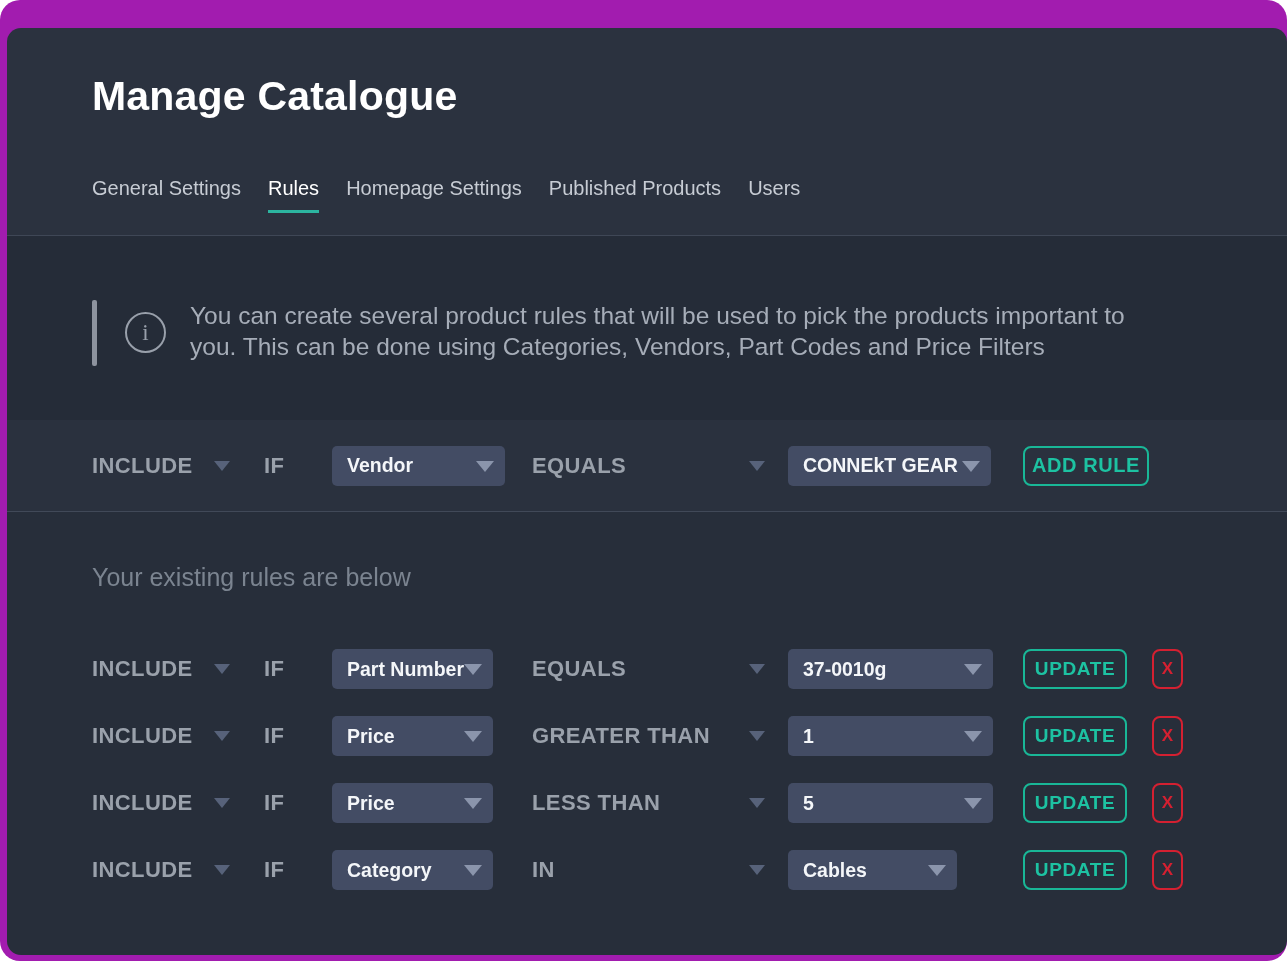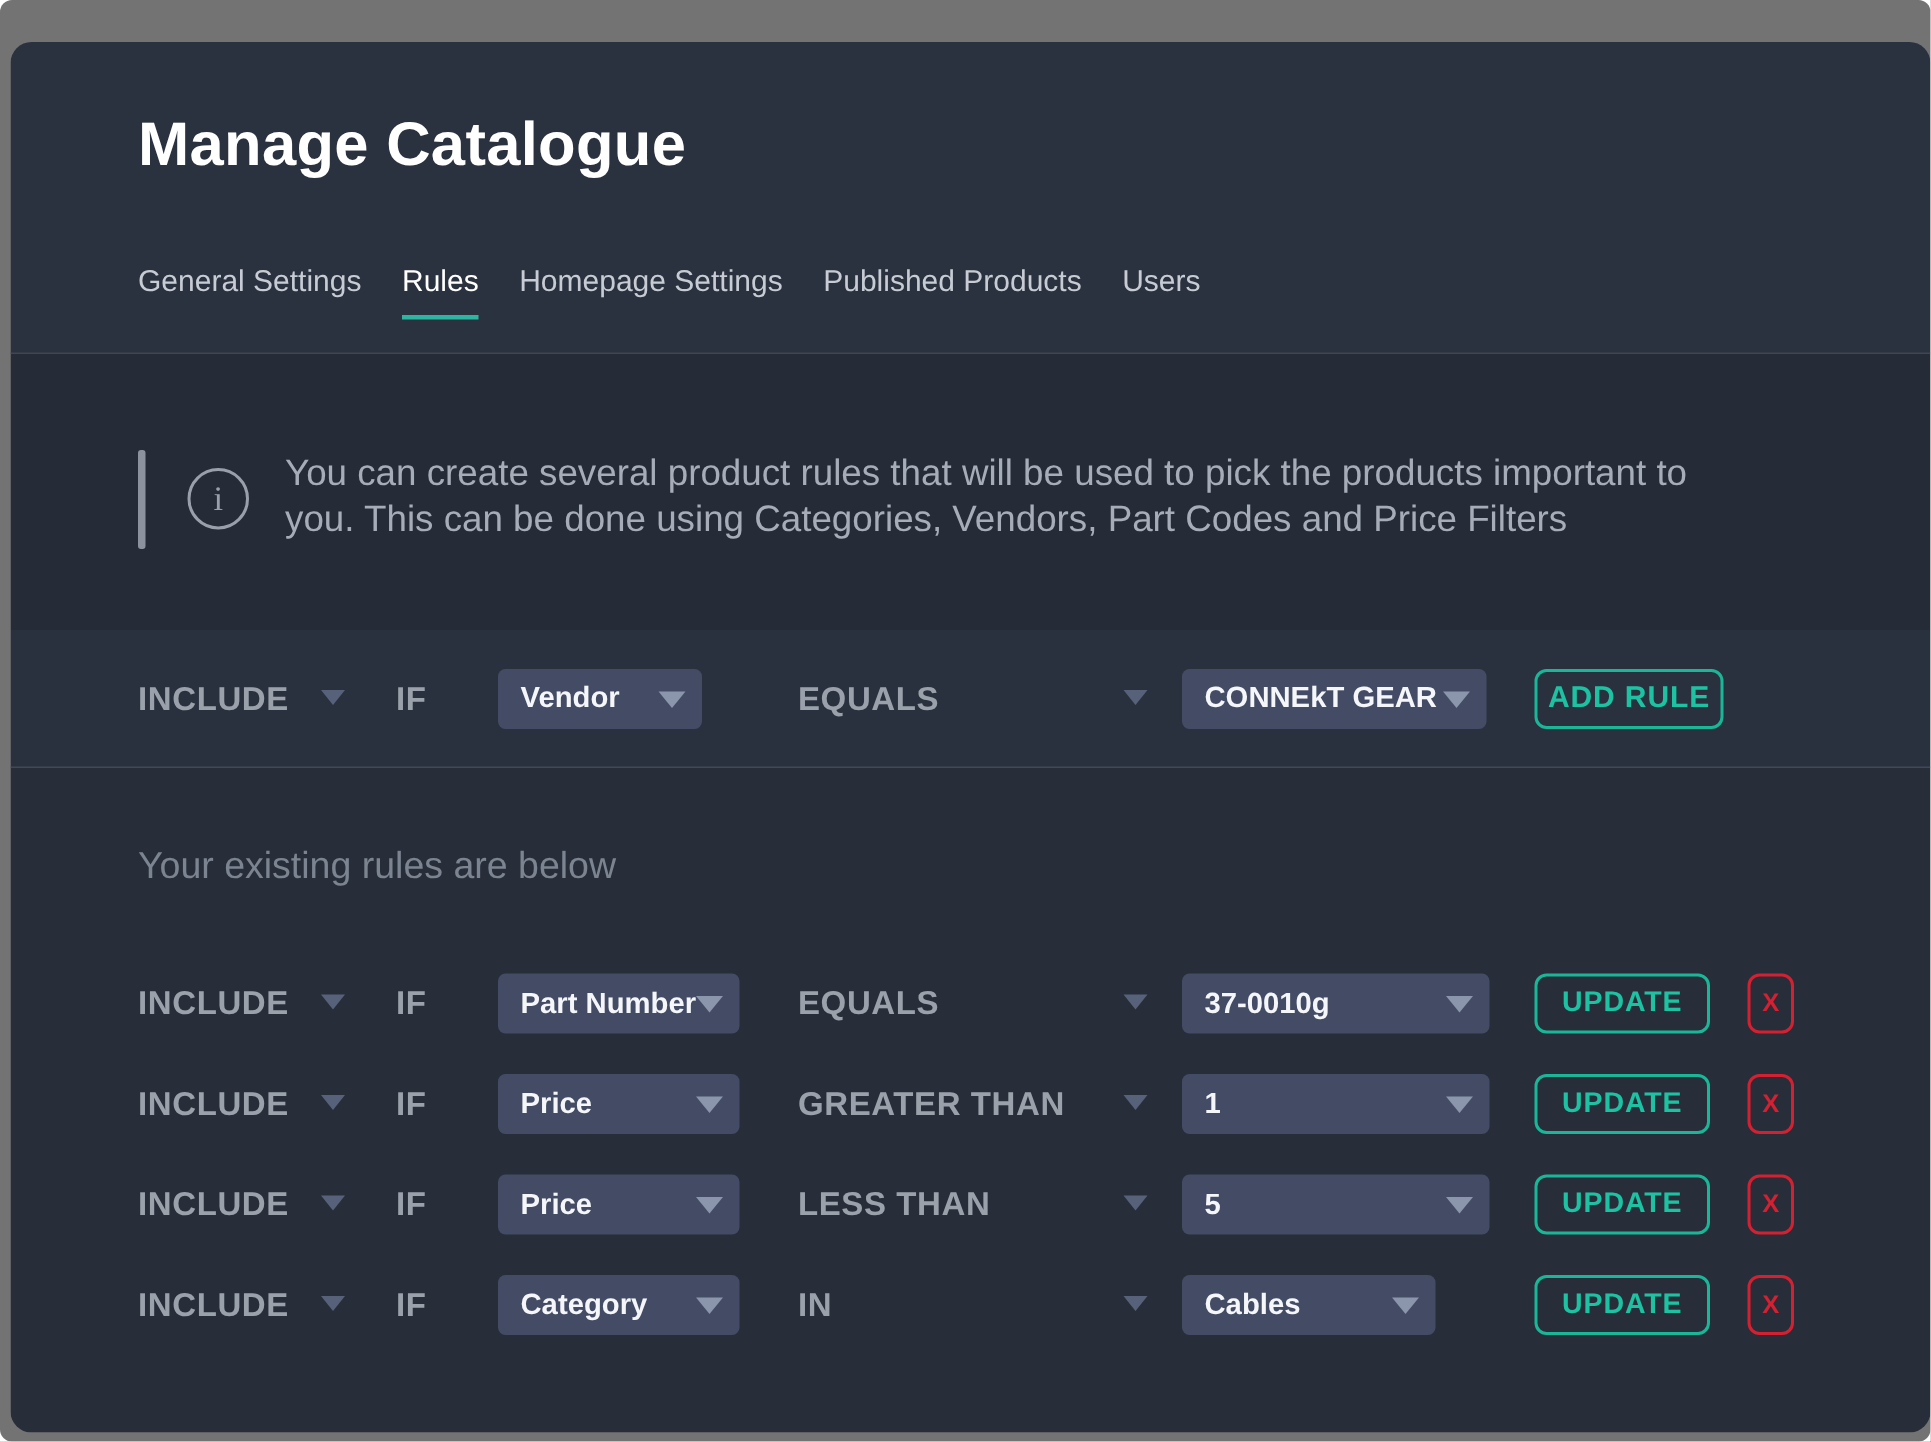--- a/index.html
+++ b/index.html
@@ -4,21 +4,21 @@
 <style>
   * { margin:0; padding:0; box-sizing:border-box; }
   html,body { background:#ffffff; }
   body {
     width:1287px; height:961px;
     font-family:"Liberation Sans","DejaVu Sans",sans-serif;
     position:relative; overflow:hidden;
   }
   .screen {
     position:absolute; inset:0;
-    background:#737373; border-radius:8px; overflow:hidden;
+    background:#a21caf; border-radius:20px; overflow:hidden;
   }
   .card {
     position:absolute; left:7px; top:28px; width:1280px; height:927px;
     border-radius:14px; overflow:hidden;
     display:flex; flex-direction:column;
   }
   
   .header {
     height:208px; background:#2b323f; flex:none;
     border-bottom:1px solid #3f4756;
@@ -86,21 +86,21 @@
     border-left-width:9px; border-right-width:9px;
     border-top:11px solid #8b95ac;
   }
   .btn {
     background:transparent; border-radius:8px; cursor:pointer;
     font-family:"Liberation Sans","DejaVu Sans",sans-serif;
     font-weight:700; display:flex; align-items:center; justify-content:center;text-align:center;
   }
   .btn-teal { border:2px solid #19b797; color:#1dc2a2; letter-spacing:0.6px; }
   .btn-add { width:126px; height:40px; font-size:20px; margin-left:30px; }
-  .btn-update { width:117px; height:40px; font-size:19px; margin-left:30px; }
+  .btn-update { width:104px; height:40px; font-size:19px; margin-left:30px; }
   .btn-x {
     border:2px solid #d42031; color:#d42031;
     width:31px; height:40px; font-size:17px; margin-left:25px;
   }
 </style>
 </head>
 <body>
 
 <div class="screen">
   <div class="card">
@@ -128,21 +128,21 @@
         <div class="info-icon">i</div>
         <div class="info-text">You can create several product rules that will be used to pick the products important to you. This can be done using Categories, Vendors, Part Codes and Price Filters</div>
       </div>
     </div>
 
     <div class="builder-band">
       <div class="c-include"><span class="lbl">INCLUDE</span></div>
       <div class="c-tri1"><span class="tri"></span></div>
       <div class="c-if"><span class="lbl">IF</span></div>
       <div class="c-field">
-        <div class="dd" style="width:136px;">
+        <div class="dd" style="width:173px;">
           <span>Vendor</span>
           <span class="tri"></span>
         </div>
       </div>
       <div class="c-op"><span class="lbl">EQUALS</span></div>
       <div class="c-tri2"><span class="tri"></span></div>
       <div class="c-value">
         <div class="dd" style="width:203px;">
           <span>CONNEkT GEAR</span>
           <span class="tri"></span>

